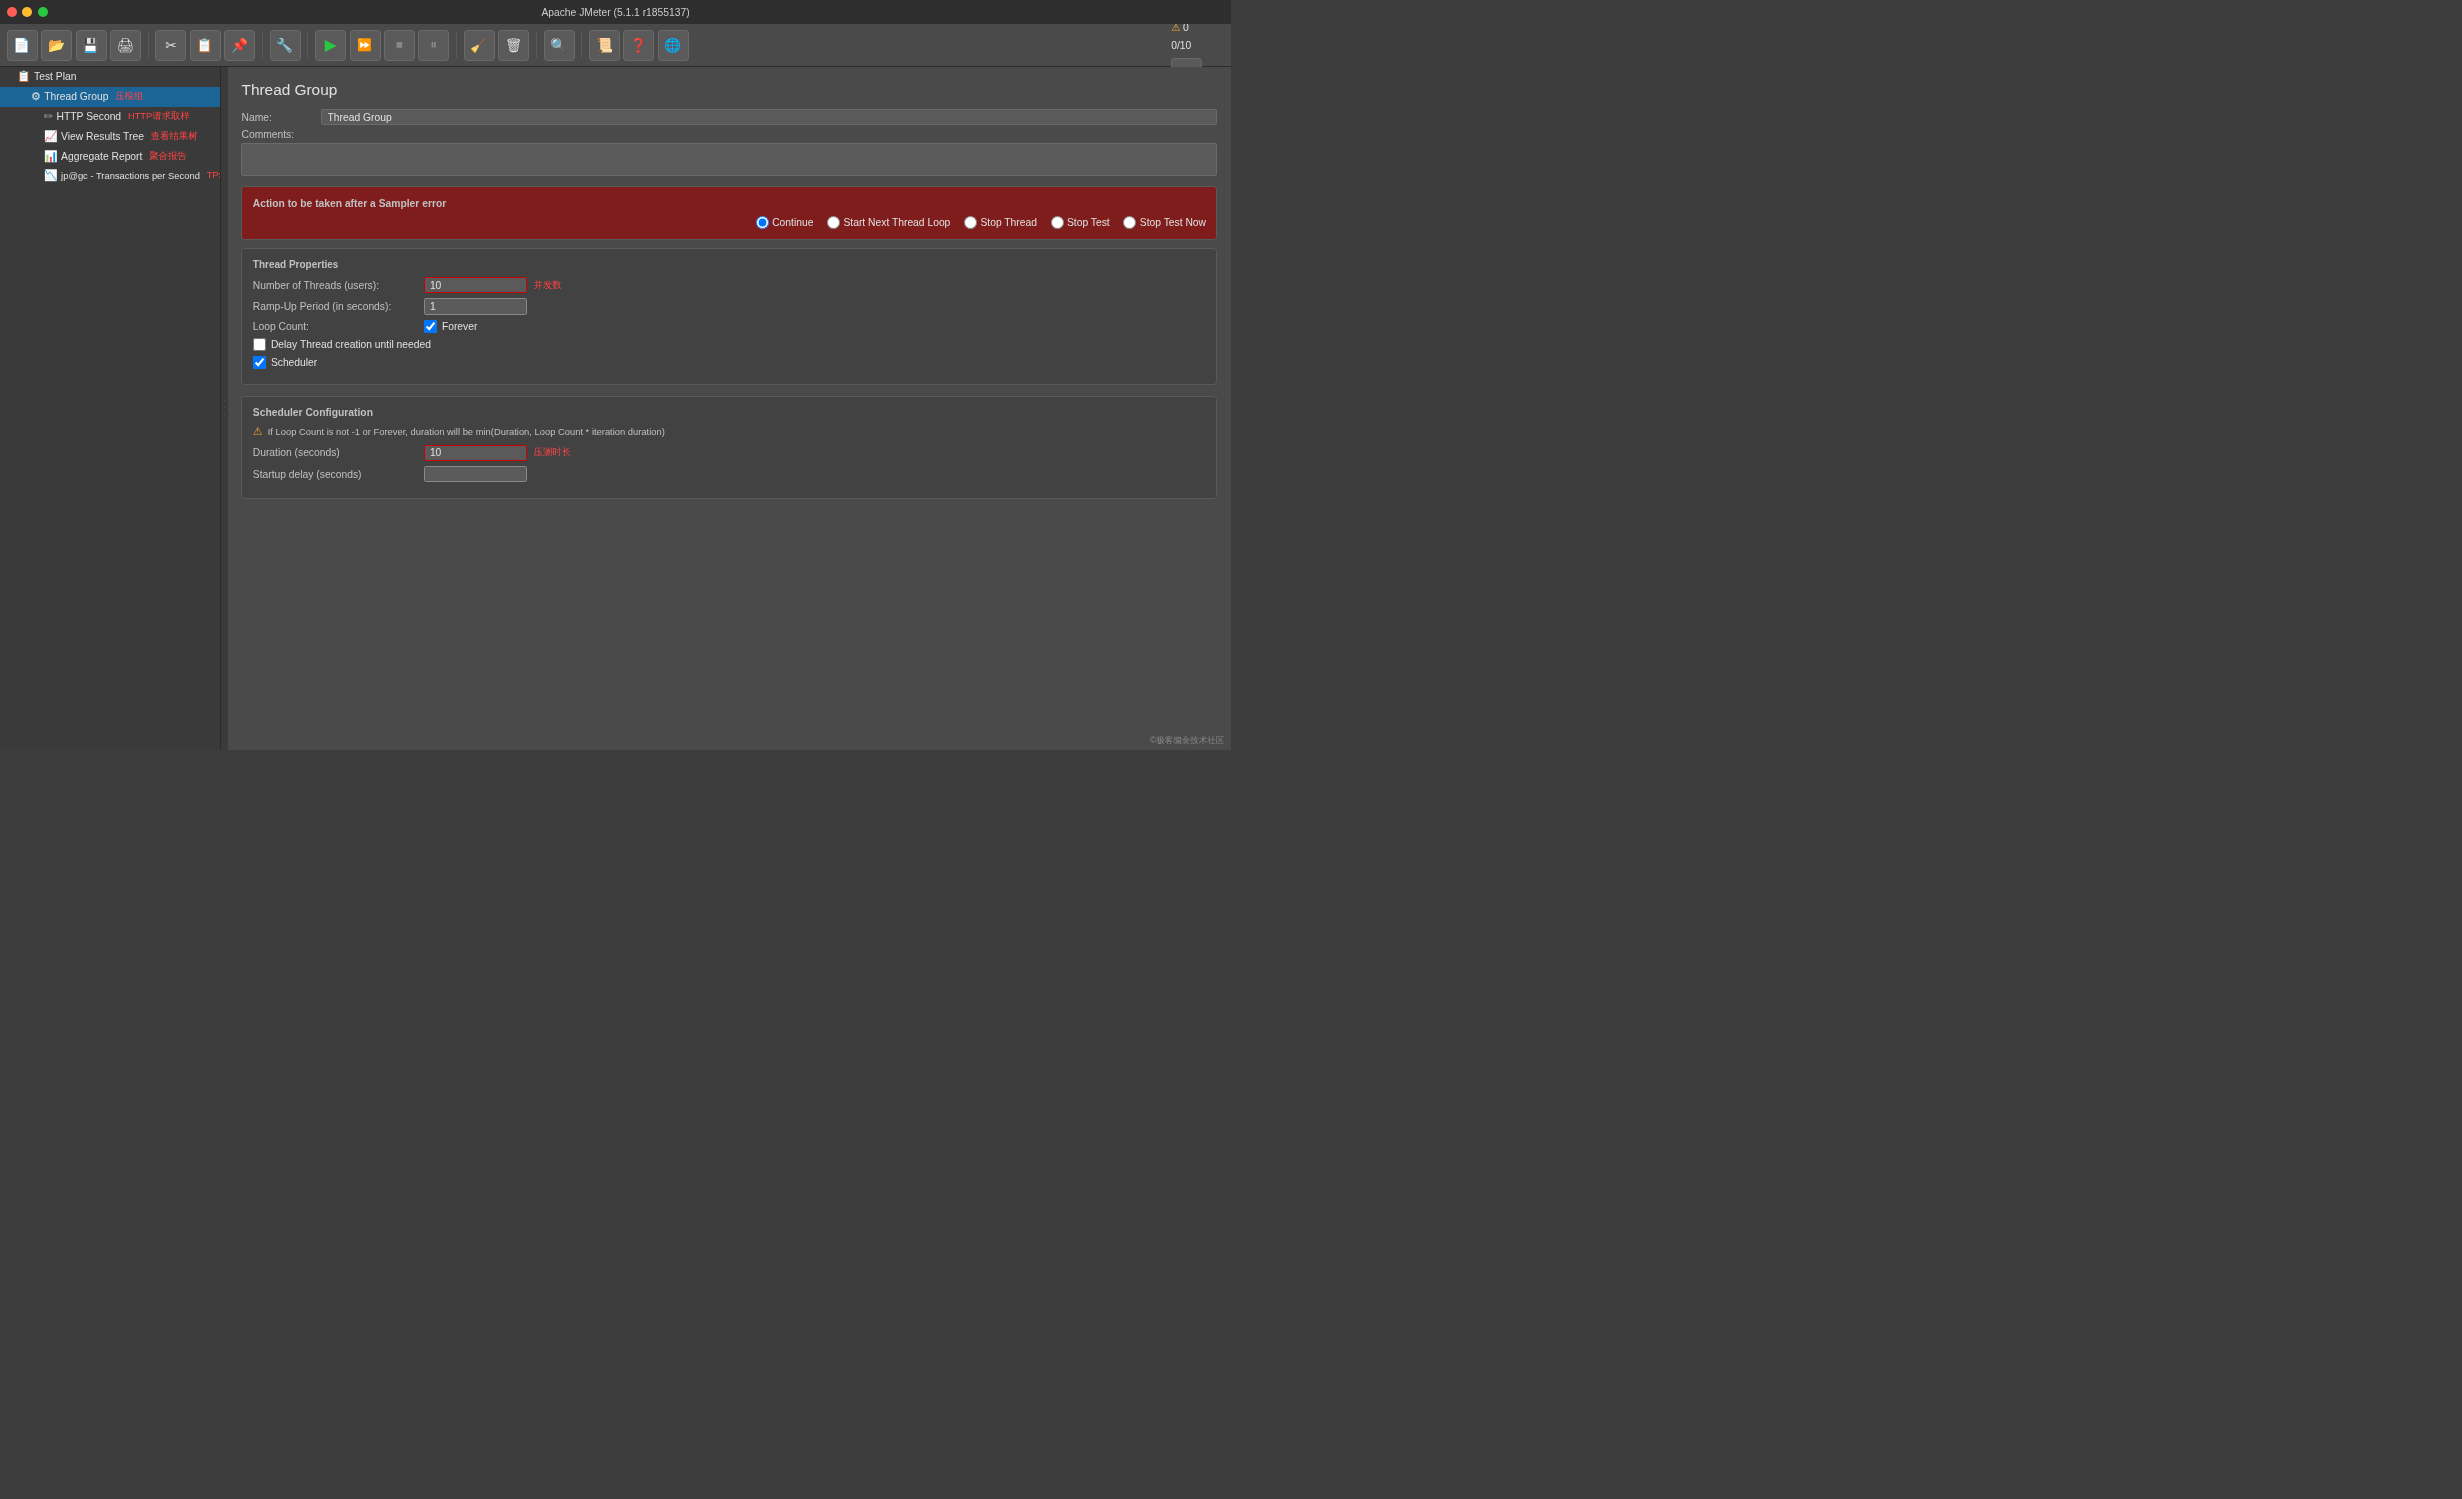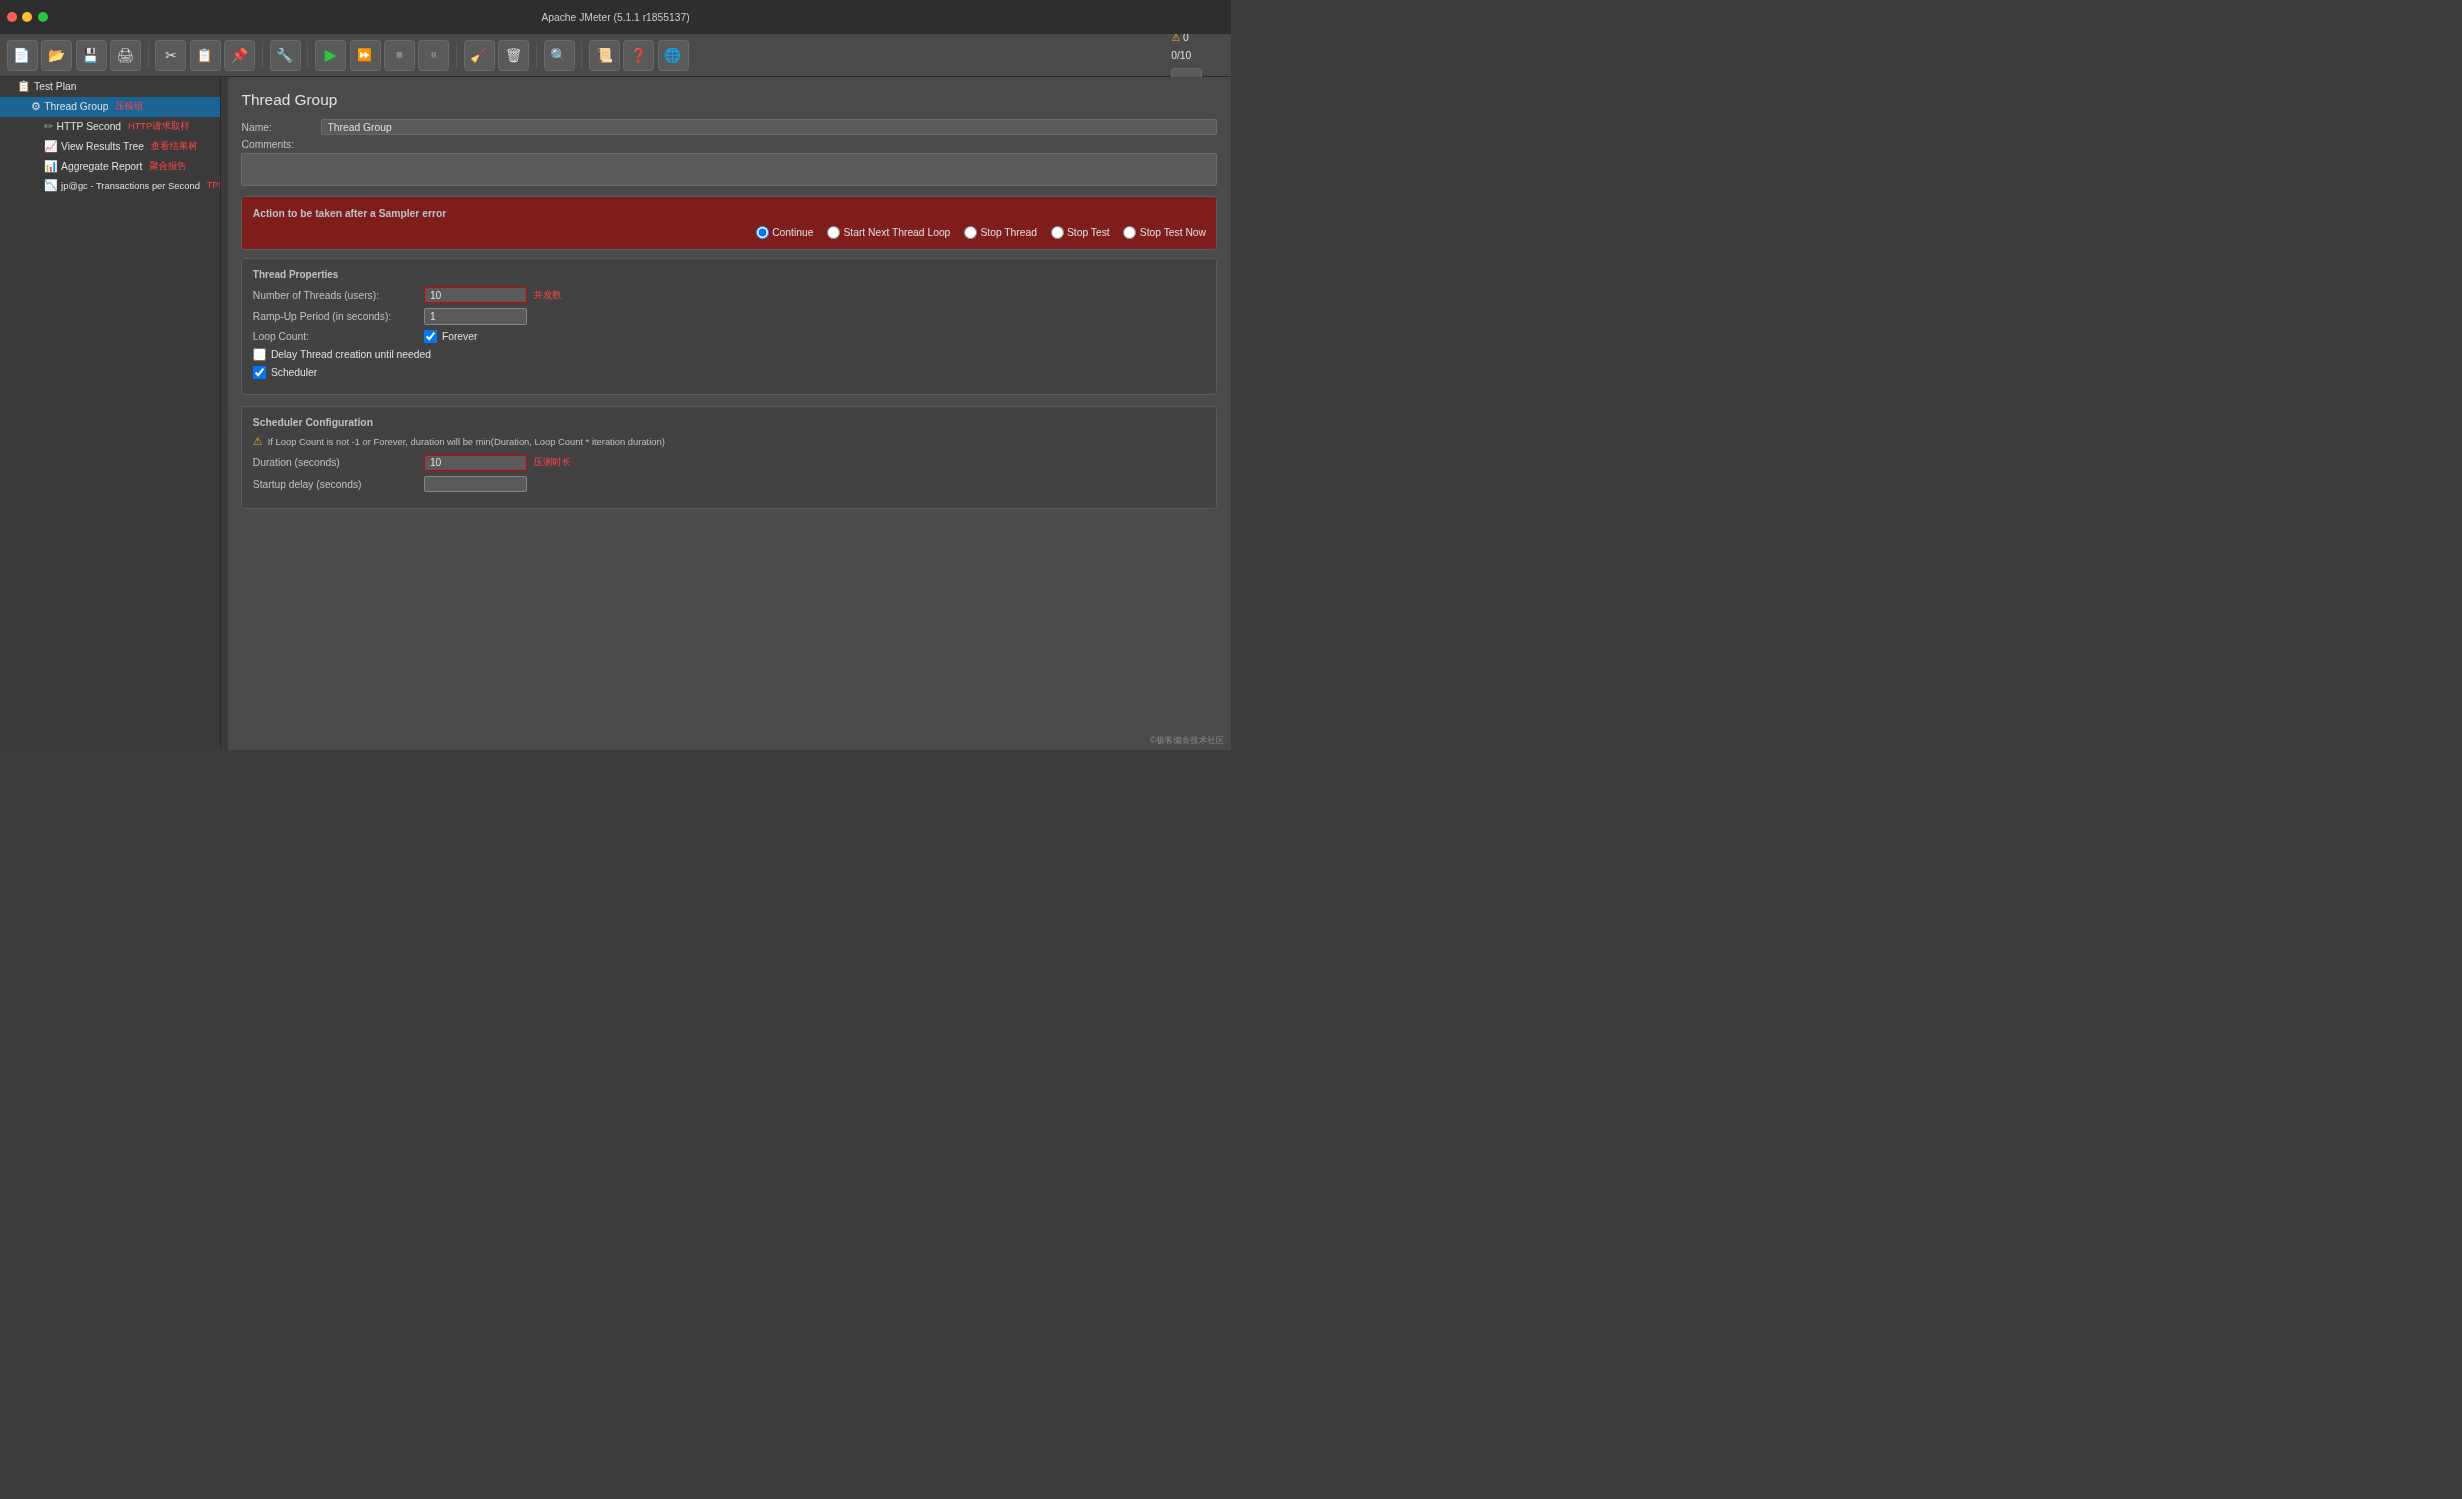--- a/index.html
+++ b/index.html
@@ -9,21 +9,21 @@
       background: #3c3c3c;
       color: #e0e0e0;
       width: 1231px;
       height: 750px;
       overflow: hidden;
       position: relative;
     }
 
     
     .titlebar {
-      height: 34px;
+      height: 24px;
       background: #2e2e2e;
       display: flex;
       align-items: center;
       padding: 0 6.8px;
       position: relative;
     }
     .titlebar-buttons {
       display: flex;
       gap: 5.1px;
       align-items: center;

